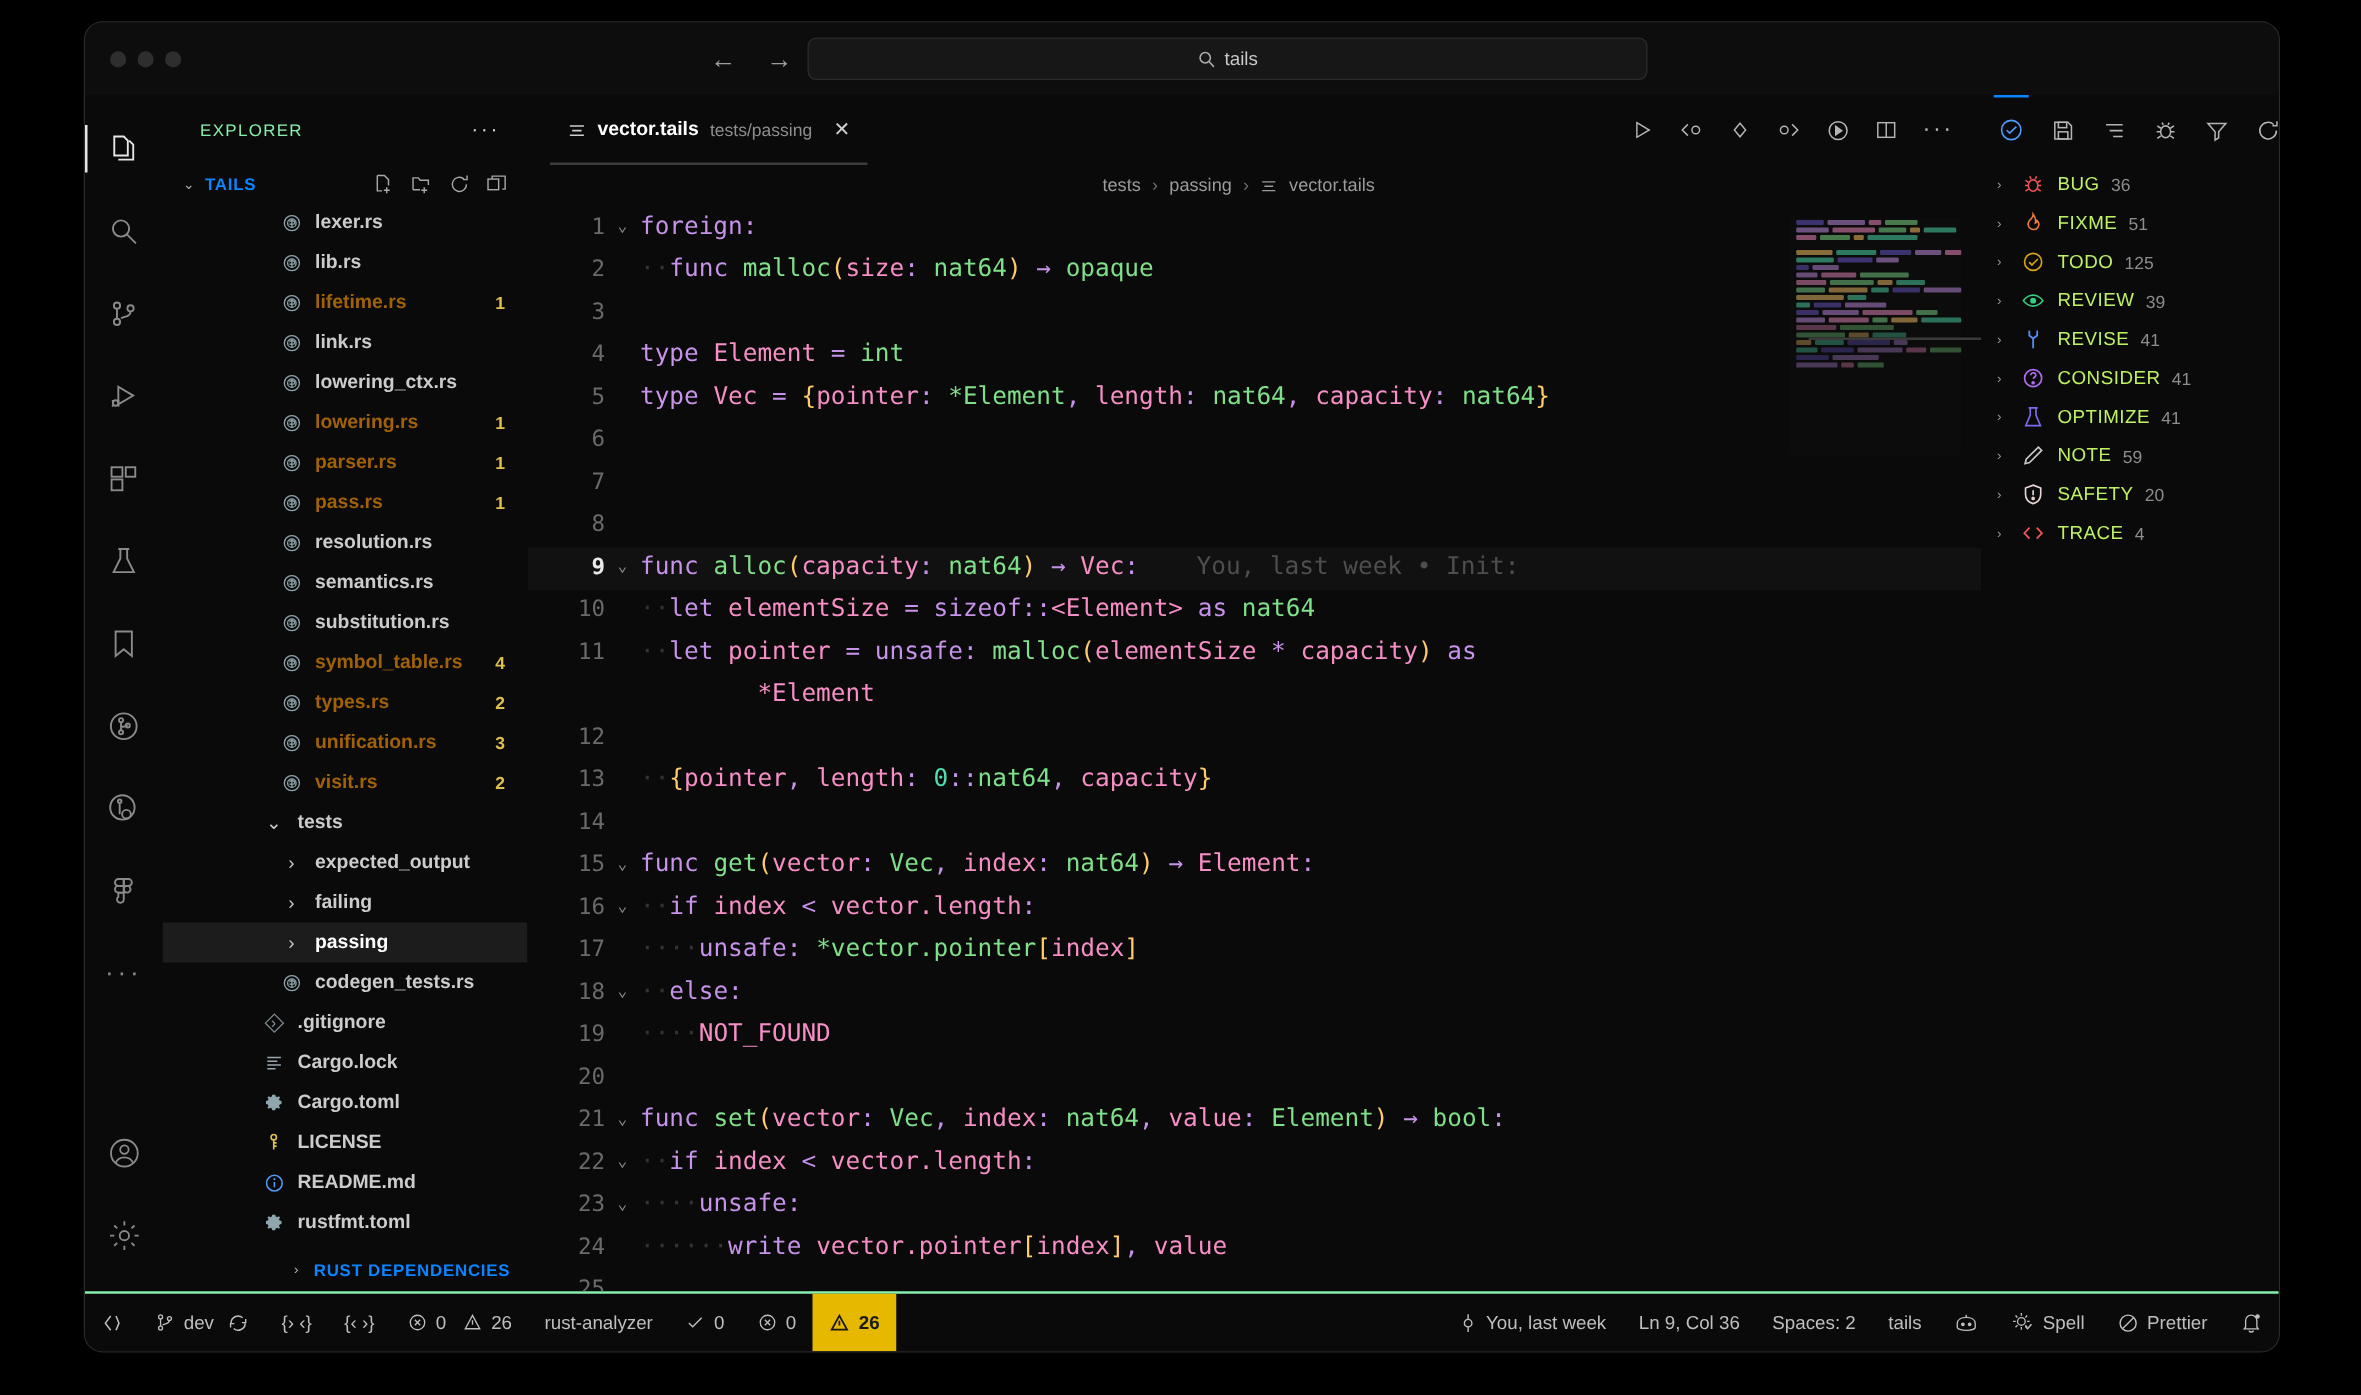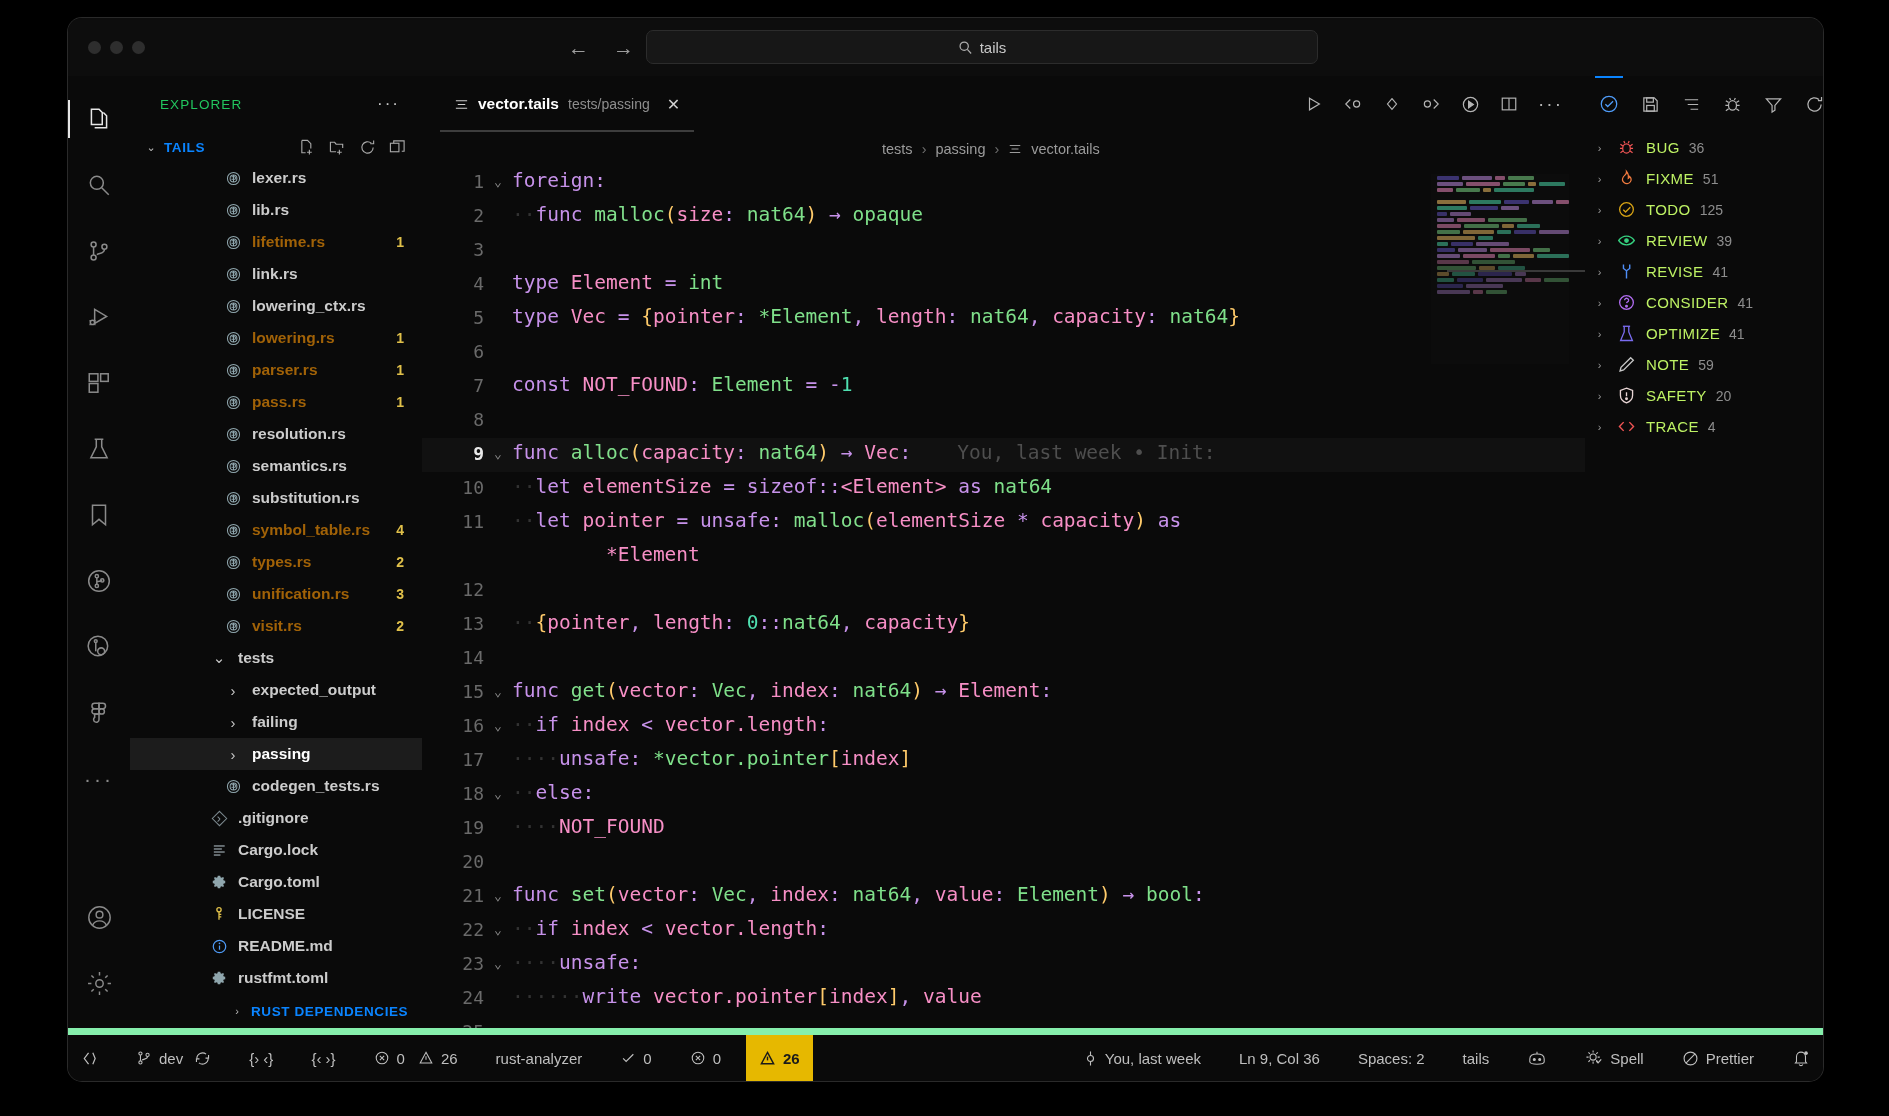--- a/index.html
+++ b/index.html
@@ -20,21 +20,21 @@
   .body{flex:1;display:flex;min-height:0;}
   
   .activitybar{width:62px;flex:0 0 62px;background:#0a0a0a;display:flex;flex-direction:column;align-items:center;padding-top:10px;}
   .abicon{width:62px;height:66px;display:flex;align-items:center;justify-content:center;color:#8a8a8a;position:relative;}
   .abicon.active{color:#e6e6e6;}
   .abicon.active:before{content:"";position:absolute;left:0;top:14px;bottom:14px;width:2px;background:#e6e6e6;}
   .abspacer{flex:1;}
   
   .explorer{width:292px;flex:0 0 292px;background:#0a0a0a;display:flex;flex-direction:column;color:#cfcfcf;}
   .exp-head{height:56px;display:flex;align-items:center;justify-content:space-between;padding:0 22px 0 30px;}
-  .exp-title{font-size:13.5px;letter-spacing:1.1px;color:#22c55e;}
+  .exp-title{font-size:13.5px;letter-spacing:1.1px;color:#86efac;}
   .exp-dots{color:#c9c9c9;font-size:17px;letter-spacing:2px;}
   .tree-section{display:flex;align-items:center;height:30px;padding-left:14px;gap:6px;}
   .chev{width:14px;display:inline-block;text-align:center;color:#b9b9b9;font-size:11px;}
   .sec-label{color:#0a84ff;font-weight:bold;font-size:13.5px;letter-spacing:.6px;}
   .sec-actions{margin-left:auto;display:flex;gap:13px;padding-right:16px;color:#a8a8a8;}
   .tree{flex:1;overflow:hidden;font-size:15.5px;}
   .row{height:32px;display:flex;align-items:center;padding-right:18px;white-space:nowrap;}
   .row.sel{background:#1c1c1c;}
   .row .ico{width:22px;display:flex;justify-content:center;align-items:center;flex:0 0 22px;margin-right:8px;}
   .row .nm{color:#cccccc;overflow:hidden;text-overflow:ellipsis;font-weight:bold;}
@@ -81,21 +81,21 @@
   .rp-head{height:56px;display:flex;align-items:center;gap:22px;padding-left:14px;color:#b4b4b4;}
   .rp-head .rp-ico{position:relative;}
   .rp-head .rp-ico.active{color:#e6e6e6;}
   .rp-head .rp-ico.active:after{content:"";position:absolute;left:-4px;right:-4px;top:-18px;height:2px;background:#0a84ff;}
   .rp-row{height:31px;display:flex;align-items:center;gap:9px;padding-left:8px;}
   .rp-row .rchev{width:13px;text-align:center;color:#9a9a9a;font-size:11px;}
   .rp-row .ricon{width:22px;display:flex;align-items:center;justify-content:center;}
   .rp-row .rlabel{color:#bef264;font-size:15px;letter-spacing:.4px;}
   .rp-row .rcount{color:#8d8d8d;font-size:14px;}
   
-  .statusbar{height:46px;flex:0 0 46px;background:#0a0a0a;display:flex;align-items:center;color:#bfbfbf;font-size:15px;gap:12px;border-top:7px solid #86efac;}
+  .statusbar{height:46px;flex:0 0 46px;background:#0a0a0a;display:flex;align-items:center;color:#bfbfbf;font-size:15px;gap:0;border-top:2px solid #86efac;}
   .sb{display:flex;align-items:center;gap:7px;padding:0 13px;height:46px;white-space:nowrap;}
   .sb.warn{background:#e6b800;color:#1a1a1a;font-weight:bold;}
   .sb.spacerflex{flex:1;}
   svg{display:block;}
 </style>
 </head>
 <body>
 
 <div class="desktop">
 <div class="window">
@@ -740,21 +740,20 @@
               <span class="ctext"><span class="kw">type </span><span class="id">Vec</span><span class="op"> = </span><span class="brk">{</span><span class="id">pointer</span><span class="op">: </span><span class="grn">*Element</span><span class="op">, </span><span class="id">length</span><span class="op">: </span><span class="grn">nat64</span><span class="op">, </span><span class="id">capacity</span><span class="op">: </span><span class="grn">nat64</span><span class="brk">}</span></span>
             </div>
             <div class="cline">
               <span class="lnum">6</span>
               <span class="fold"></span>
               <span class="ctext"></span>
             </div>
             <div class="cline">
               <span class="lnum">7</span>
               <span class="fold"></span>
-              <span class="ctext"><span class="kw">const </span><span class="id">NOT_FOUND</span><span class="op">: </span><span class="grn">Element</span><span class="op"> = </span><span class="op">-</span><span class="num">1</span></span>
             </div>
             <div class="cline">
               <span class="lnum">8</span>
               <span class="fold"></span>
               <span class="ctext"></span>
             </div>
             <div class="cline cur">
               <span class="lnum">9</span>
               <span class="fold">⌄</span>
               <span class="ctext"><span class="kw">func </span><span class="fn">alloc</span><span class="brk">(</span><span class="id">capacity</span><span class="op">: </span><span class="grn">nat64</span><span class="brk">)</span><span class="kw"> → </span><span class="id">Vec</span><span class="op">:</span></span>

